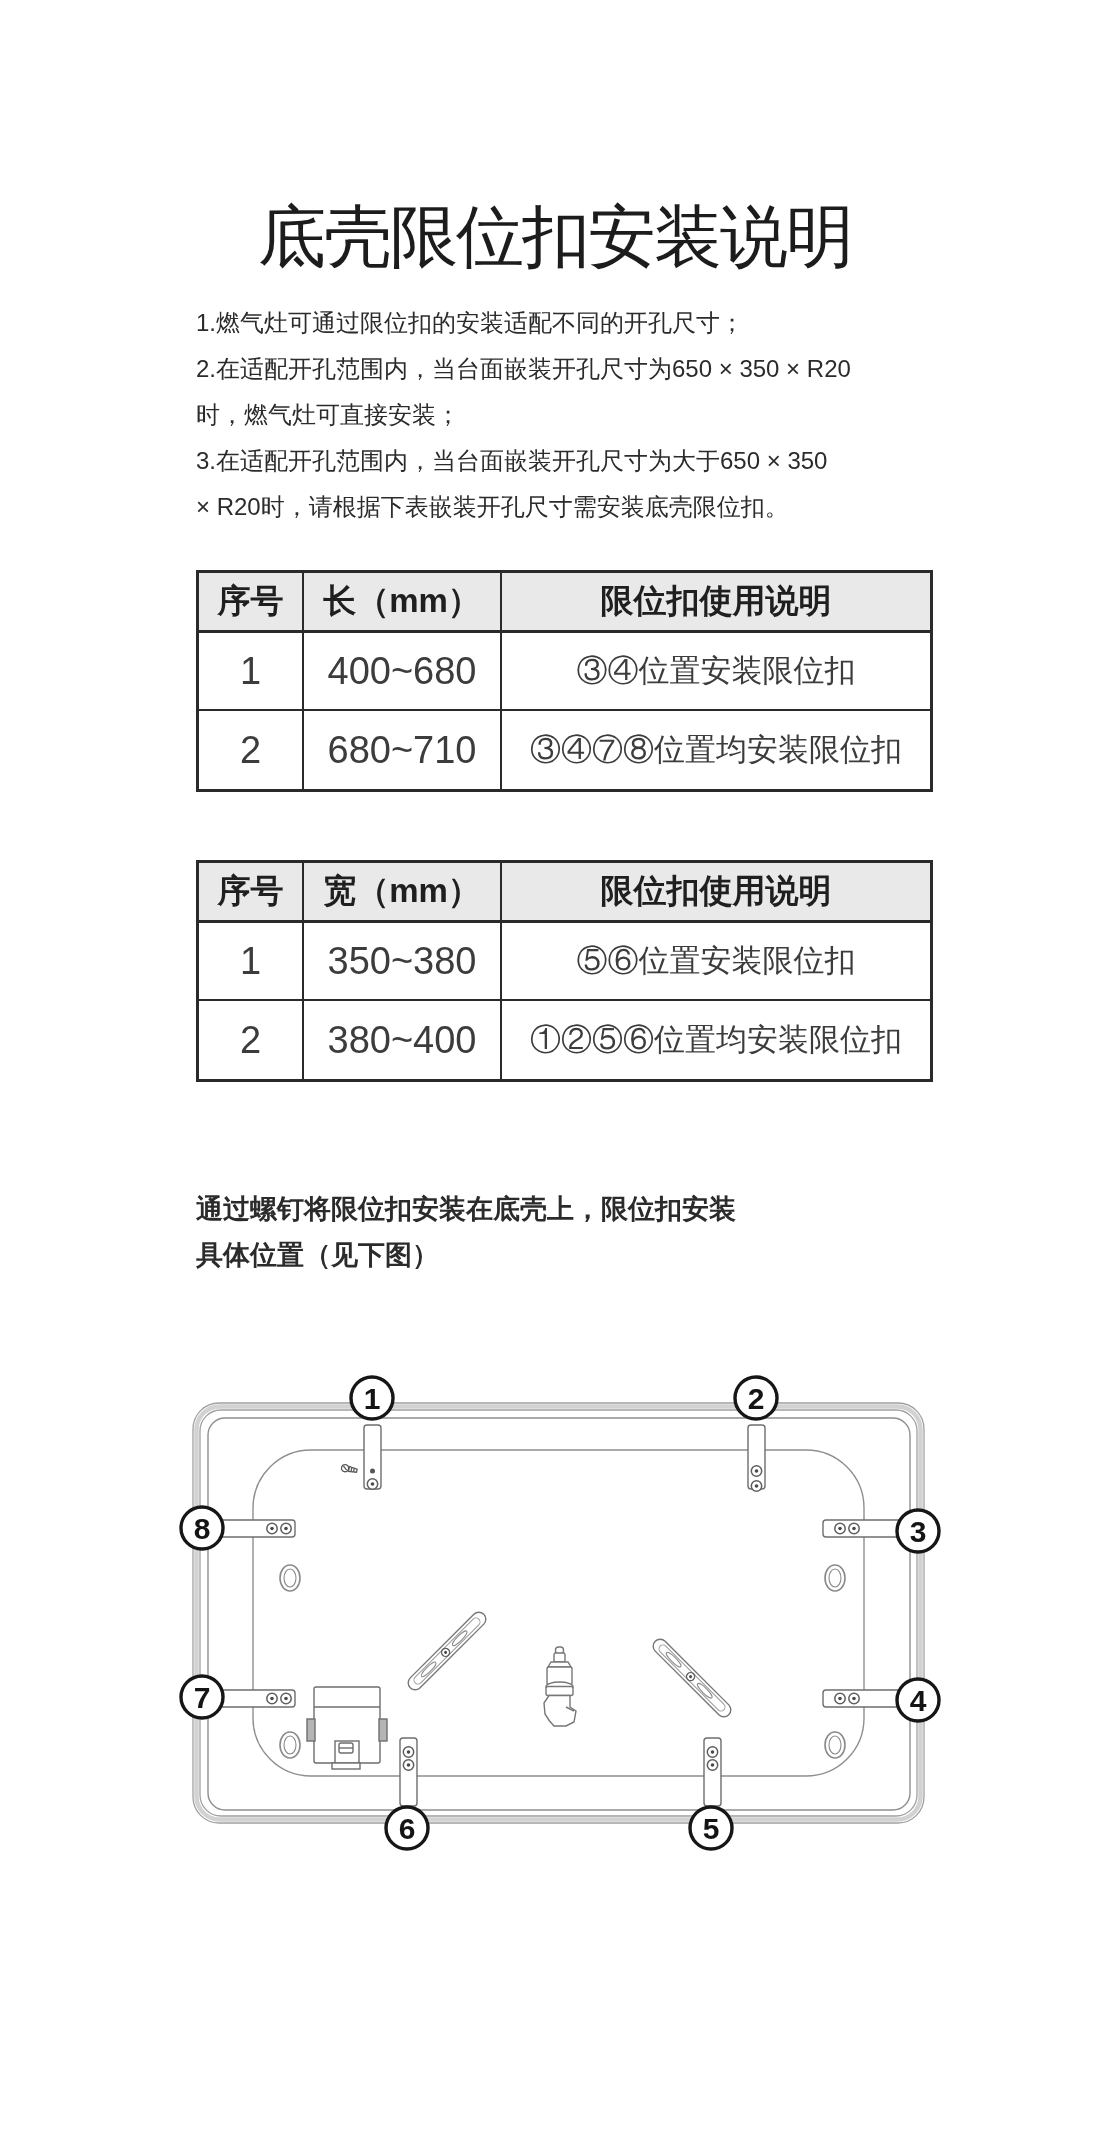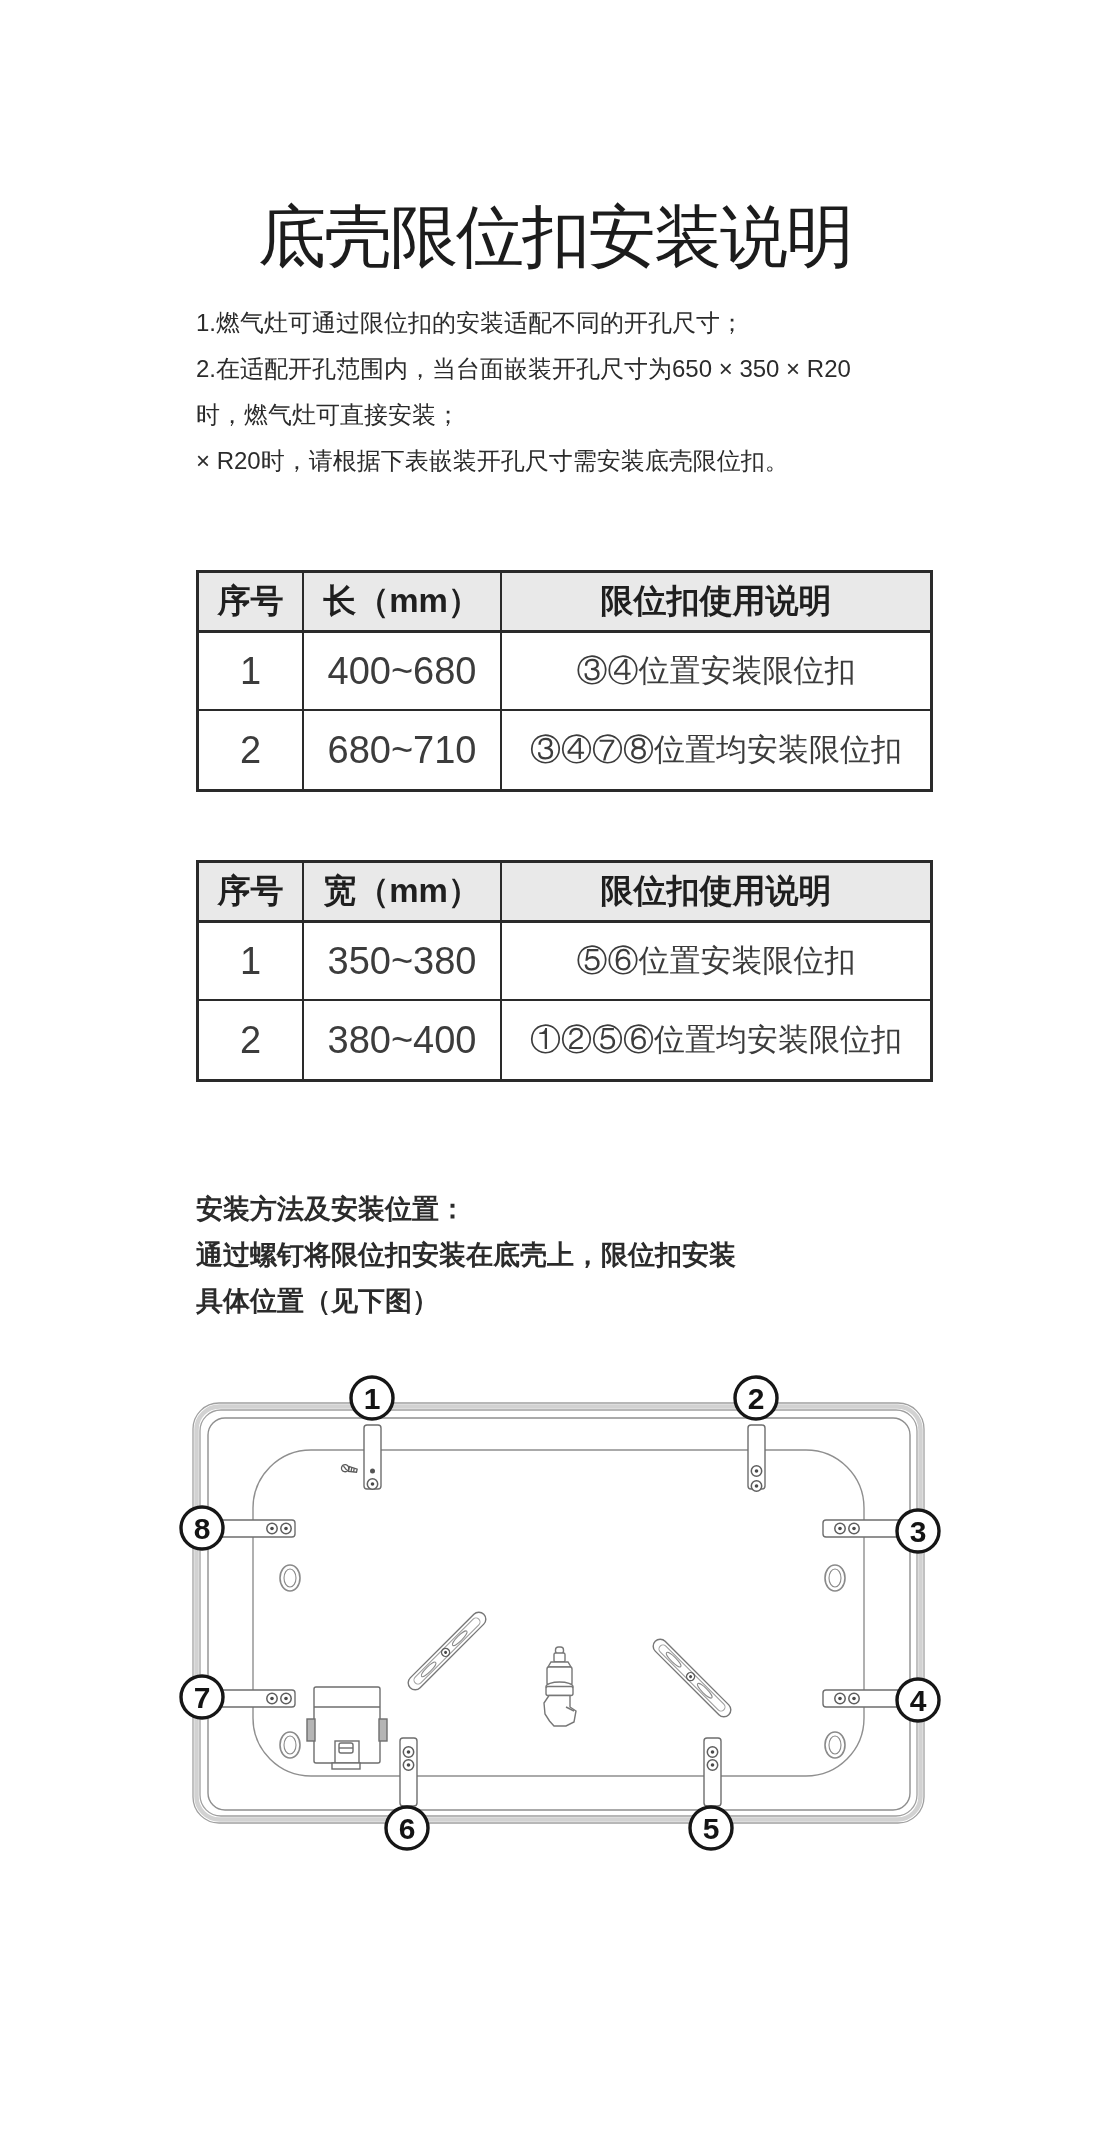--- a/index.html
+++ b/index.html
@@ -31,20 +31,21 @@
 <body>
 
 <div class="page">
 
   <div class="title">底壳限位扣安装说明</div>
 
   <div class="instructions">
     <div class="ins-line">1.燃气灶可通过限位扣的安装适配不同的开孔尺寸；</div>
     <div class="ins-line">2.在适配开孔范围内，当台面嵌装开孔尺寸为650 × 350 × R20</div>
     <div class="ins-line">时，燃气灶可直接安装；</div>
+    <div class="ins-line">3.在适配开孔范围内，当台面嵌装开孔尺寸为大于650 × 350</div>
     <div class="ins-line">× R20时，请根据下表嵌装开孔尺寸需安装底壳限位扣。</div>
   </div>
 
   <div class="itable t1">
     <div class="cell hrow hdr">序号</div>
     <div class="cell hrow hdr">长（mm）</div>
     <div class="cell hrow hdr last">限位扣使用说明</div>
 
     <div class="cell r1 num">1</div>
     <div class="cell r1 num">400~680</div>
@@ -63,21 +64,20 @@
     <div class="cell r1 num">1</div>
     <div class="cell r1 num">350~380</div>
     <div class="cell r1 desc last">⑤⑥位置安装限位扣</div>
 
     <div class="cell r2 num">2</div>
     <div class="cell r2 num">380~400</div>
     <div class="cell r2 desc last">①②⑤⑥位置均安装限位扣</div>
   </div>
 
   <div class="method">
-    <div class="m-line">安装方法及安装位置：</div>
     <div class="m-line">通过螺钉将限位扣安装在底壳上，限位扣安装</div>
     <div class="m-line">具体位置（见下图）</div>
   </div>
 
   <svg class="diagram" viewBox="0 0 850 545" xmlns="http://www.w3.org/2000/svg">
 
     <g fill="none">
       <rect x="63" y="58" width="731" height="420" rx="26" stroke="#a0a0a0" stroke-width="1.3"></rect>
       <rect x="66.5" y="61.5" width="724" height="413" rx="23" stroke="#d2d2d2" stroke-width="4.5"></rect>
       <rect x="70" y="65" width="717" height="406" rx="21" stroke="#a0a0a0" stroke-width="1.3"></rect>

